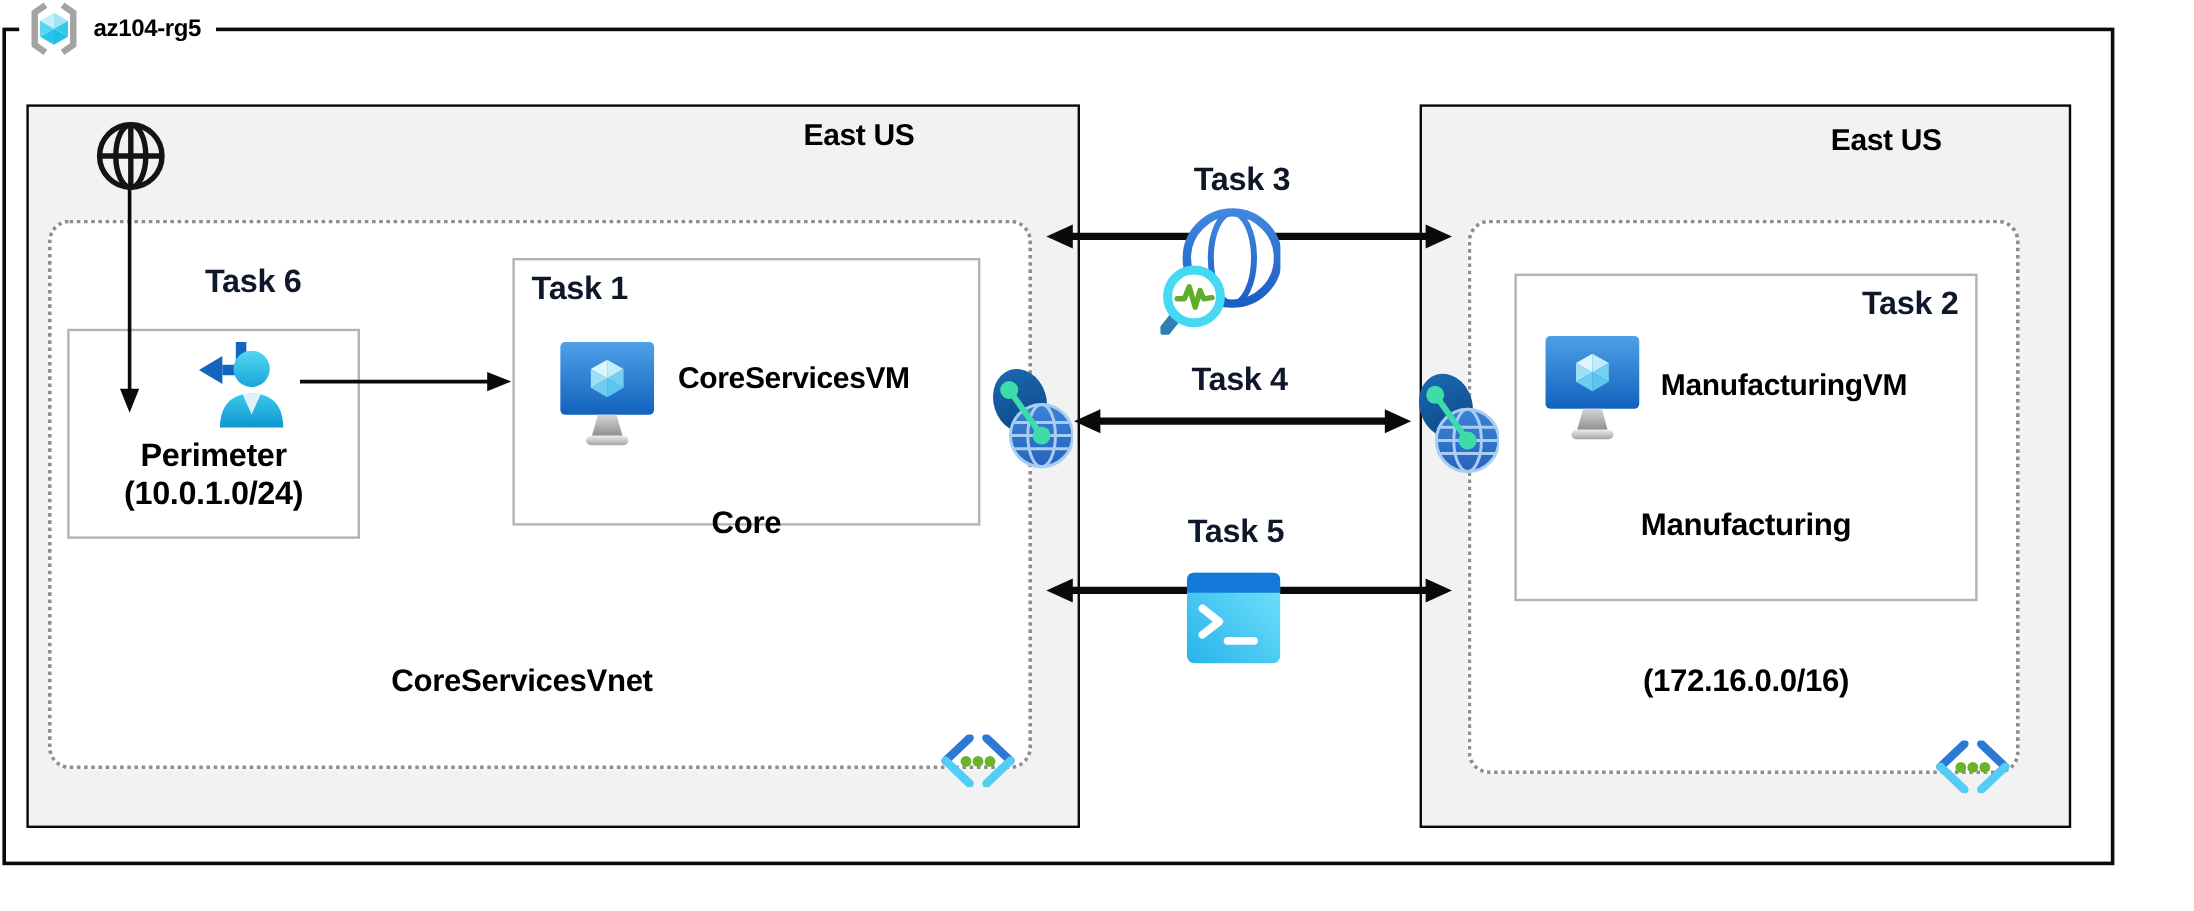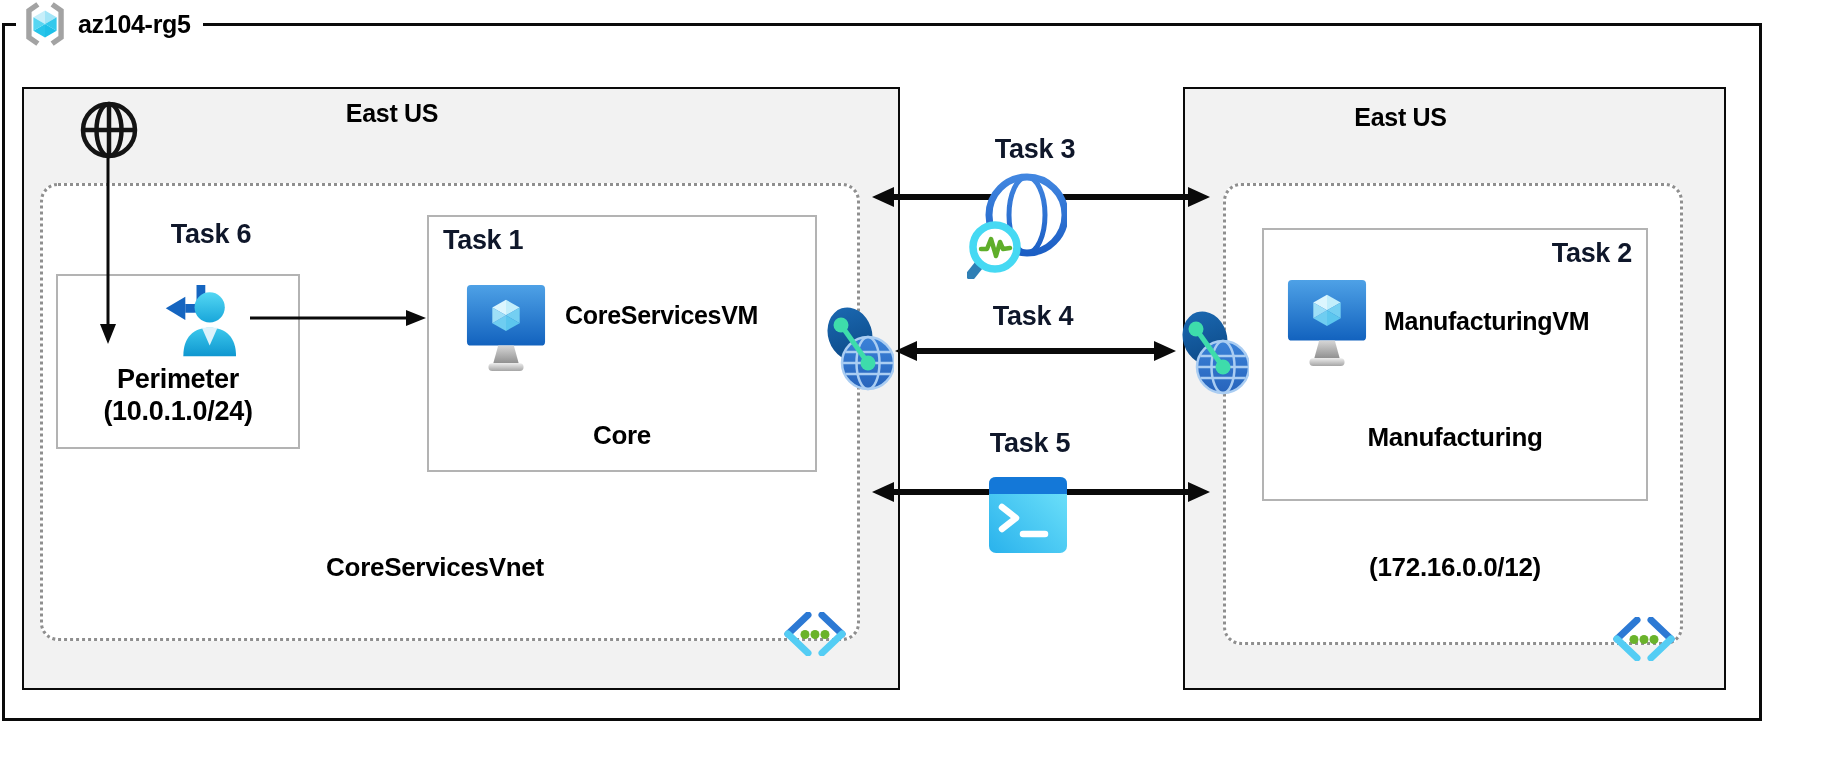--- a/index.html
+++ b/index.html
@@ -5,42 +5,42 @@
   html,body{margin:0;padding:0;background:#ffffff;}
   .canvas{
     position:relative;width:1828px;height:759px;background:#ffffff;overflow:hidden;
     font-family:"Liberation Sans","DejaVu Sans",sans-serif;
     -webkit-font-smoothing:antialiased;
   }
   .abs{position:absolute;}
   
   .rg-frame{left:2px;top:23px;width:1760px;height:698px;border:3px solid #0a0a0a;box-sizing:border-box;z-index:1;}
   .rg-header{left:16px;top:0;height:48px;display:flex;align-items:center;gap:8px;background:#ffffff;padding:0 12px 0 4px;z-index:9;}
-  .rg-label{font-size:25px;font-weight:bold;color:#000;letter-spacing:-0.3px;}
+  .rg-label{font-size:20px;font-weight:bold;color:#000;letter-spacing:-0.3px;}
   
   .region{background:#f2f2f2;border:2.5px solid #0a0a0a;box-sizing:border-box;z-index:2;}
   .region.left{left:22px;top:87px;width:878px;height:603px;}
   .region.right{left:1183px;top:87px;width:543px;height:603px;}
-  .region-title{z-index:4;text-align:center;font-size:25px;font-weight:bold;color:#000;letter-spacing:-0.3px;}
+  .region-title{z-index:4;text-align:right;font-size:25px;font-weight:bold;color:#000;letter-spacing:-0.3px;}
   .region-title.left{left:22px;top:99px;width:740px;}
   .region-title.right{left:1183px;top:103px;width:435px;}
   
   .vnet-box{background:#ffffff;border:3px dotted #8f8f8f;border-radius:18px;box-sizing:border-box;z-index:3;}
   .vnet-box.left{left:40px;top:183px;width:820px;height:458px;}
   .vnet-box.right{left:1223px;top:183px;width:460px;height:462px;}
   .vnet-label{z-index:4;text-align:center;transform:translateX(-50%);font-size:26px;font-weight:bold;color:#000;line-height:33px;letter-spacing:-0.3px;}
   .vnet-label.left{left:435px;top:551px;}
   .vnet-label.right{left:1455px;top:551px;}
   
   .task-label{color:#0f172a;font-size:27px;font-weight:bold;letter-spacing:-0.3px;z-index:7;white-space:nowrap;}
   .task-label.centered{transform:translateX(-50%);}
   
   .inner-box{background:#ffffff;border:2.5px solid #b3b3b3;box-sizing:border-box;z-index:5;}
   .perimeter-box{left:56px;top:274px;width:244px;height:175px;}
-  .task1-box{left:427px;top:215px;width:390px;height:257px;}
+  .task1-box{left:427px;top:215px;width:390px;height:223px;}
   .task2-box{left:1262px;top:228px;width:386px;height:273px;}
   .vm-name{font-size:25px;font-weight:bold;color:#000;letter-spacing:-0.3px;white-space:nowrap;}
   .subnet-label{width:100%;text-align:center;font-size:26px;font-weight:bold;color:#000;line-height:31px;letter-spacing:-0.3px;}
   .peri-label{width:100%;text-align:center;font-size:27px;font-weight:bold;color:#000;line-height:32px;letter-spacing:-0.3px;}
   
   .arrow-layer{left:0;top:0;z-index:6;pointer-events:none;}
   .icon{z-index:7;}
   .icon svg{display:block;}
 </style>
 </head>
@@ -71,21 +71,21 @@
   <div class="abs region-title left">East US</div>
   <div class="abs region-title right">East US</div>
 
   <div class="abs vnet-box left"></div>
   <div class="abs vnet-box right"></div>
 
   <div class="abs vnet-label left">
     <div>CoreServicesVnet</div>
   </div>
   <div class="abs vnet-label right">
-    <div>(172.16.0.0/12)</div>
+    <div>(172.16.0.0/16)</div>
   </div>
 
   <span class="abs icon" style="left:80px;top:101px;">
     <svg width="58" height="58" viewBox="0 0 58 58">
       <g stroke="#141414" stroke-width="4.5" fill="none">
         <circle cx="29" cy="29" r="26"></circle>
         <ellipse cx="29" cy="29" rx="12.5" ry="26"></ellipse>
         <line x1="3" y1="29" x2="55" y2="29"></line>
         <line x1="29" y1="3" x2="29" y2="55"></line>
       </g>

